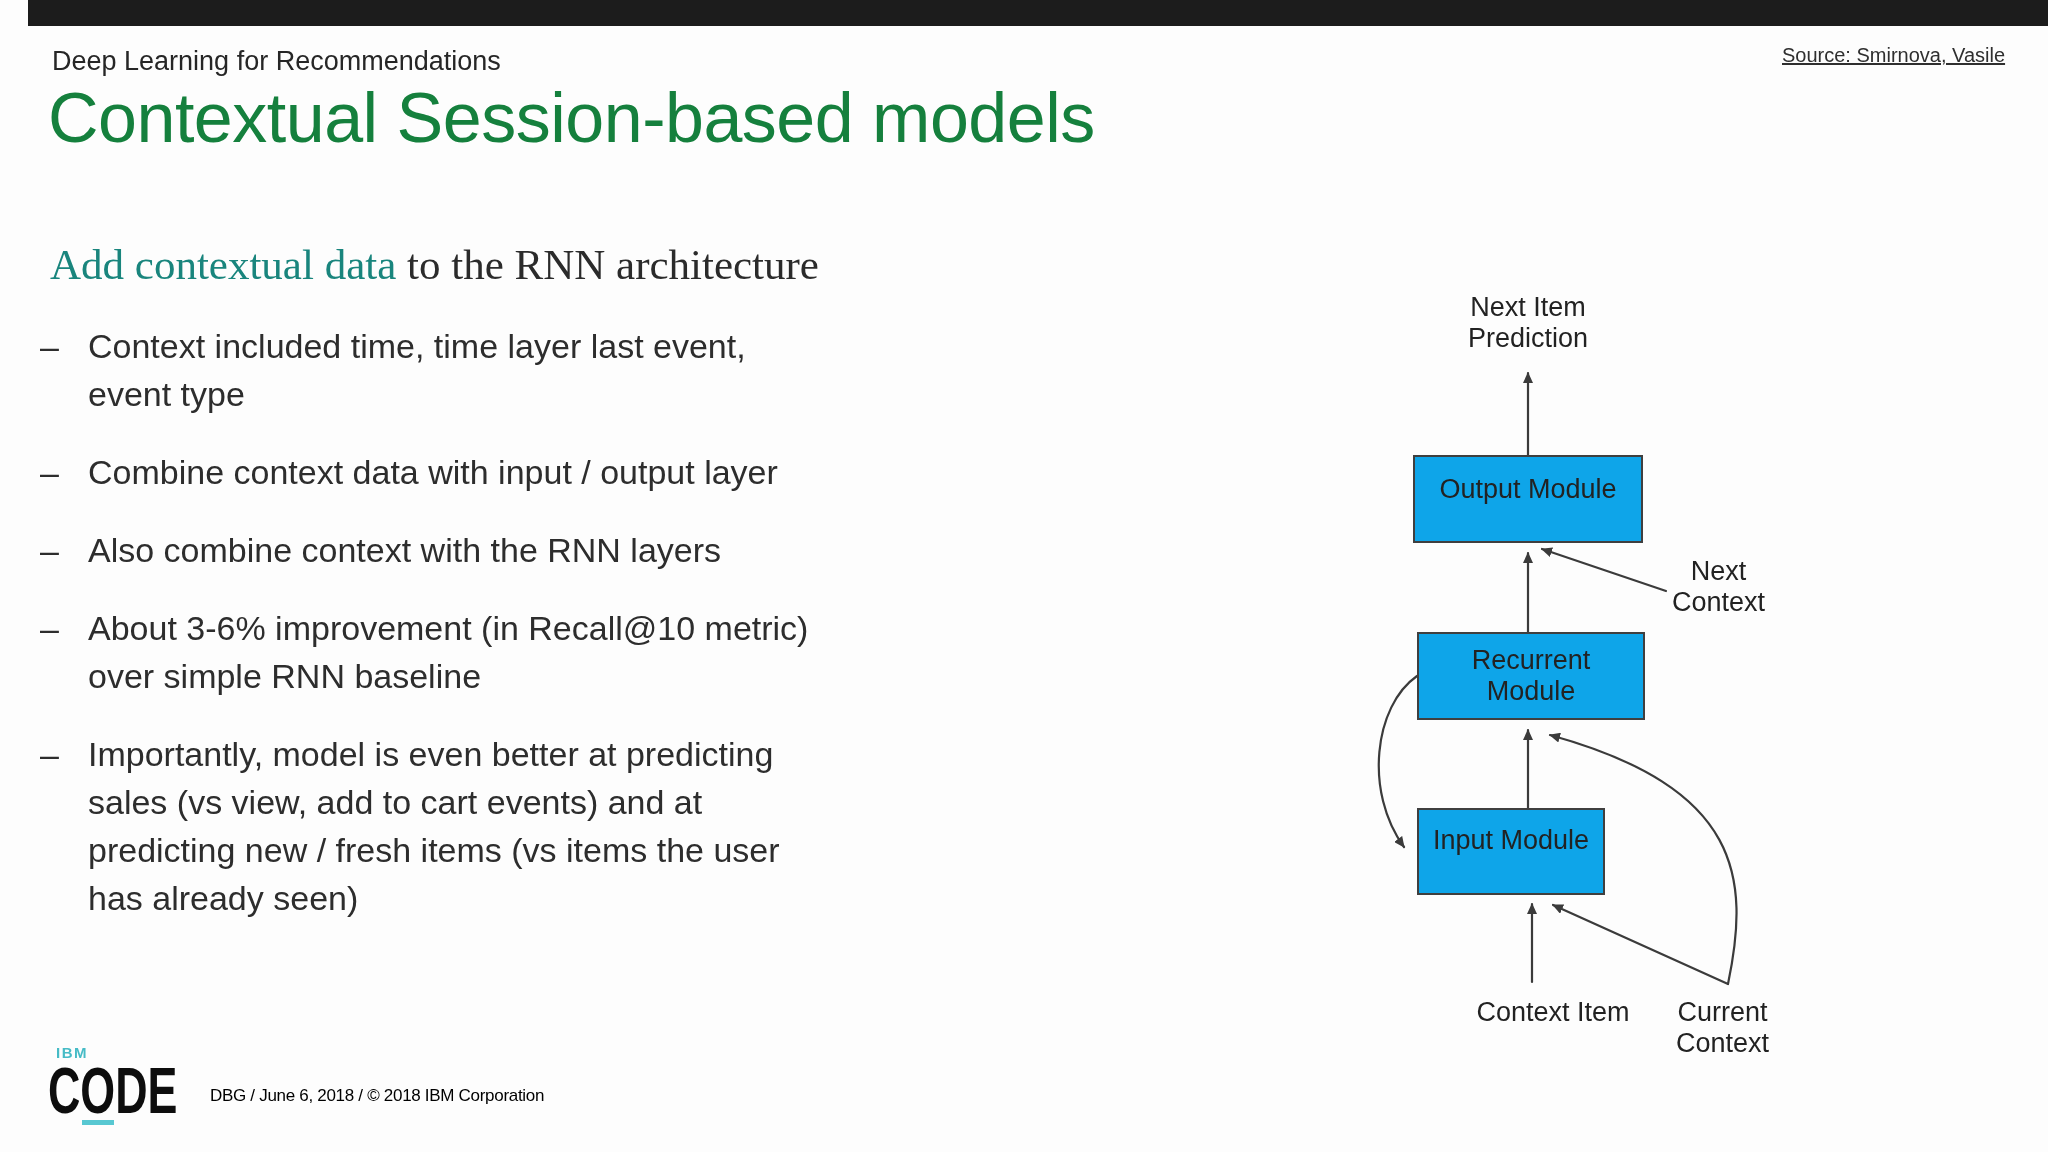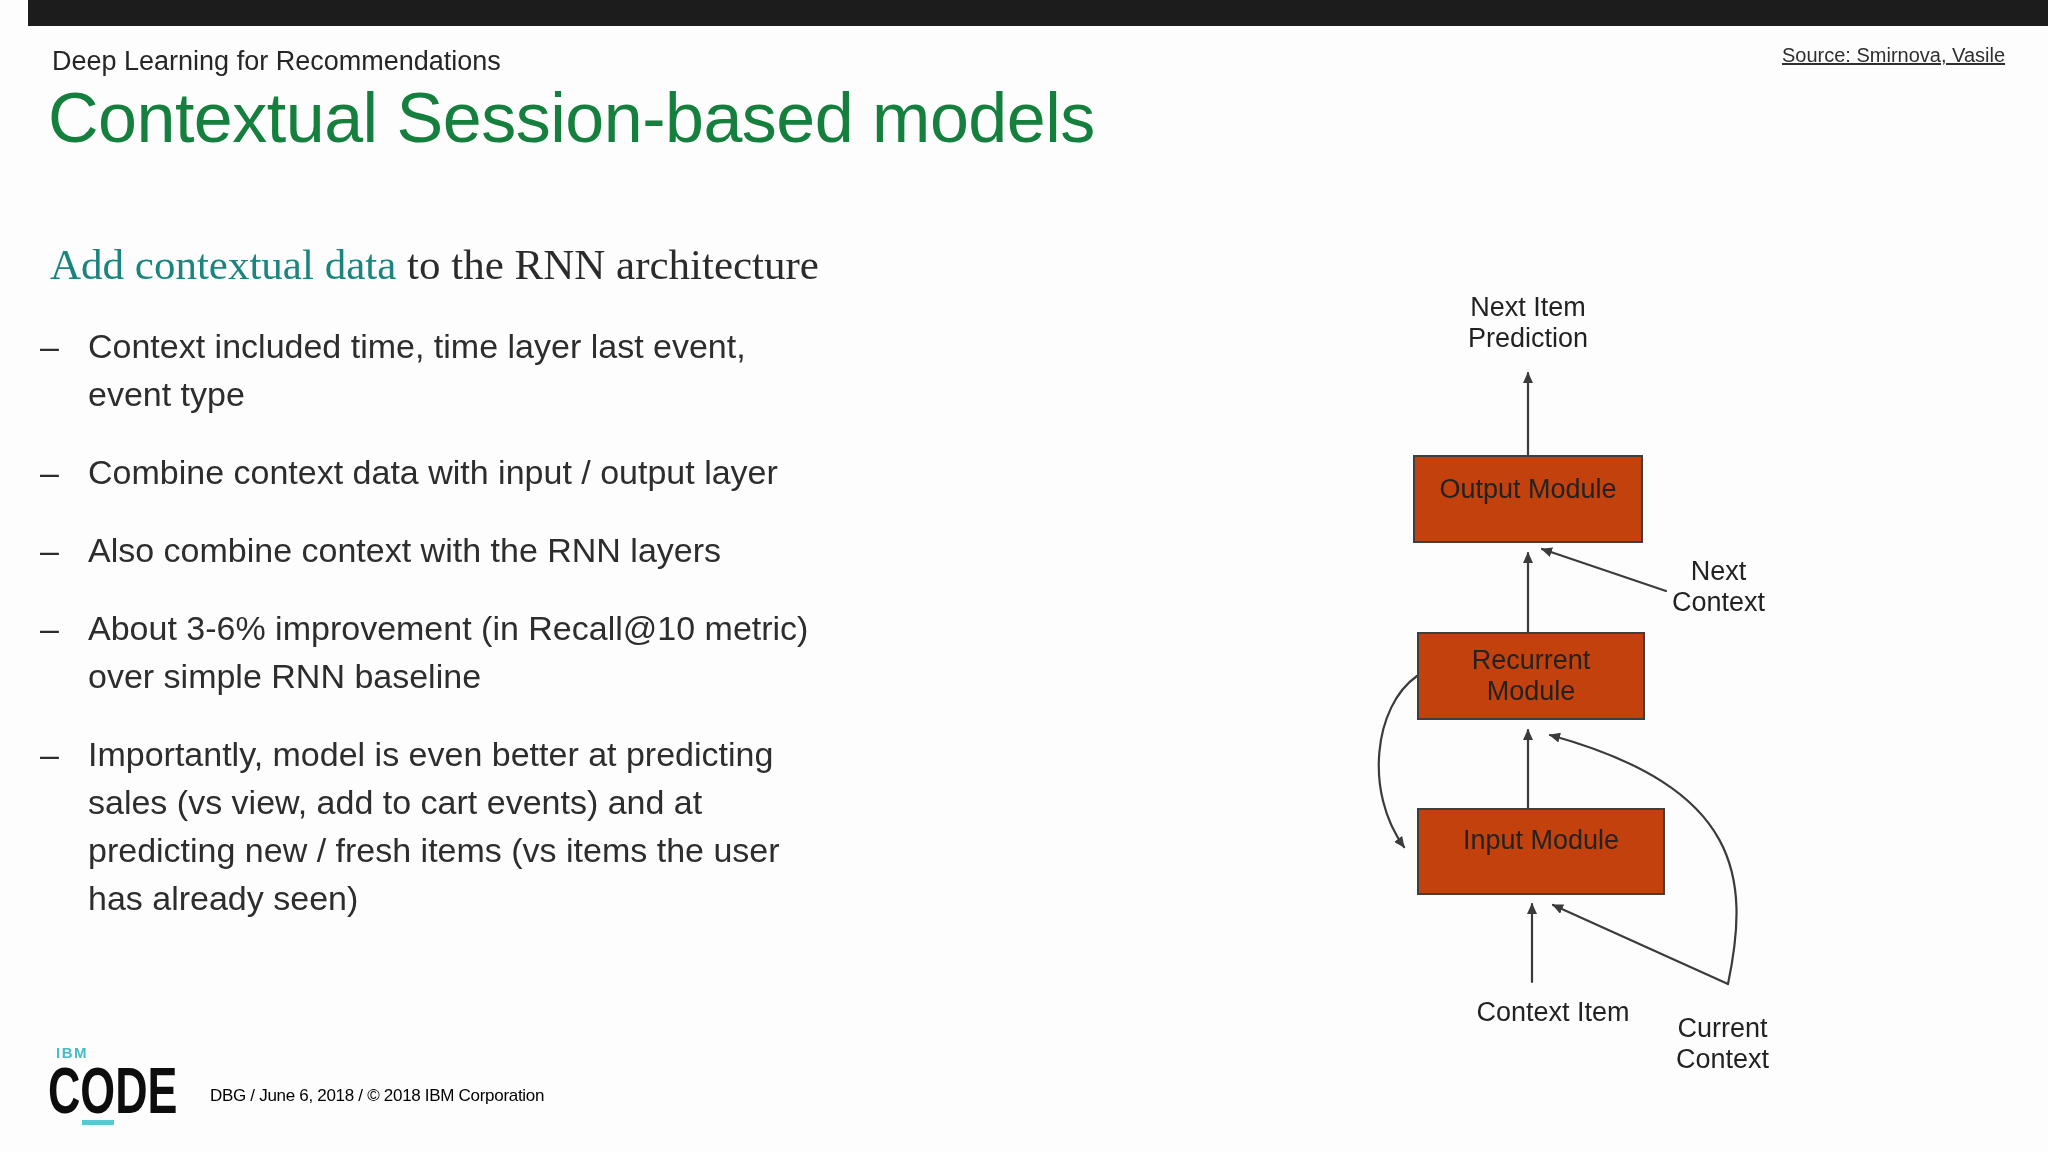--- a/index.html
+++ b/index.html
@@ -45,32 +45,32 @@
     position:absolute;
     font-size:27px;
     line-height:31px;
     color:#222;
     white-space:pre-line;
     text-align:center;
   }
   .dl-next-item { left:53px; top:12px; width:250px; text-align:center; }
   .dl-next-context { left:322px; top:276px; }
   .dl-current-item { left:103px; top:717px; width:200px; text-align:center; }
-  .dl-current-context { left:326px; top:717px;margin-top:16px; }
+  .dl-current-context { left:326px; top:717px; }
   .dbox {
     position:absolute;
     border:2px solid #3f3f3f;
-    background:#c2410c;
+    background:#0ea5e9;
     display:flex; align-items:center; justify-content:center;
     font-size:27px; line-height:31px; color:#222;
     white-space:pre-line; text-align:center;
   }
   .dbox-output    { left:63px; top:175px; width:230px; height:88px; padding-bottom:20px; }
   .dbox-recurrent { left:67px; top:352px; width:228px; height:88px; }
-  .dbox-input     { left:67px; top:528px; width:248px; height:87px; padding-bottom:22px; }
+  .dbox-input     { left:67px; top:528px; width:188px; height:87px; padding-bottom:22px; }
 
   
   .logo-ibm  { left:56px; top:1044px; font-size:15px; font-weight:bold; letter-spacing:1.5px; color:#46bbc6; }
   .logo-code { left:48px; top:1059px; font-size:64px; font-weight:bold; color:#0d0d0d; transform:scaleX(0.70); transform-origin:left top; letter-spacing:0; line-height:1; }
   .logo-underline { left:82px; top:1120px; width:32px; height:5px; background:#58c8d2; }
   .footer-text { left:210px; top:1086px; font-size:17px; letter-spacing:-0.3px; color:#000000; }
 </style>
 </head>
 <body>
 

